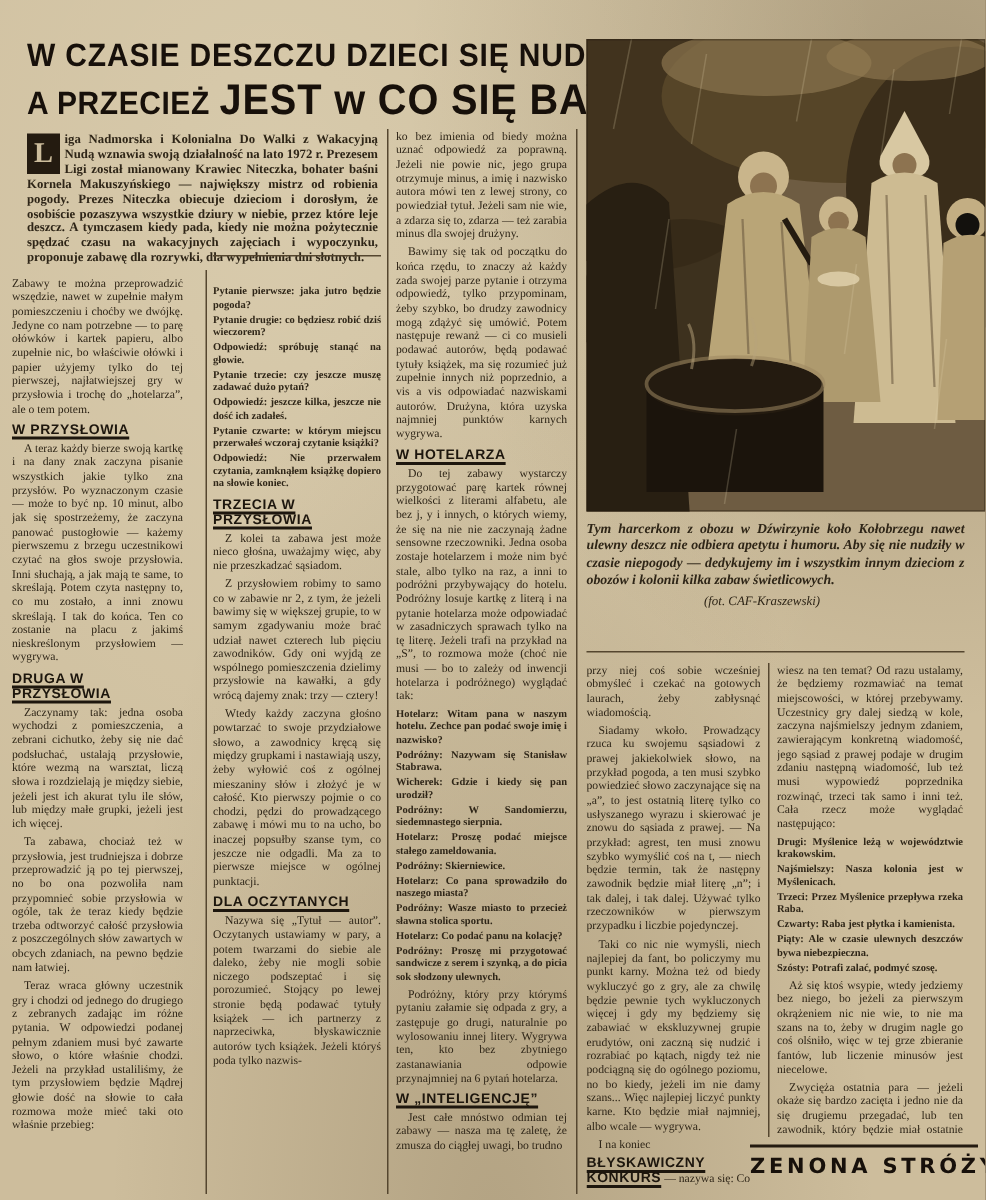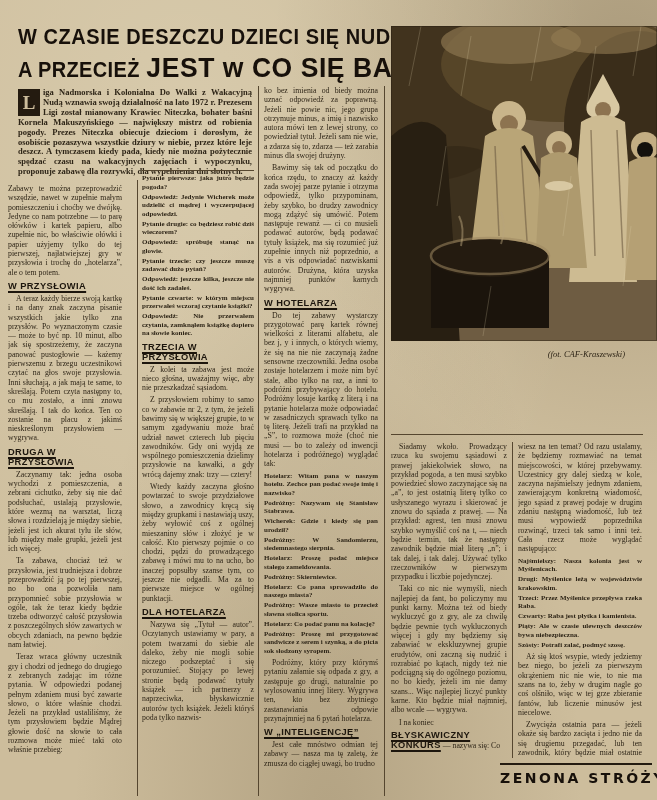--- a/index.html
+++ b/index.html
@@ -29,30 +29,30 @@
   .dropcap{float:left;width:22px;height:27px;background:#241b10;color:#cdbd9c;
     font:700 19px/27px "Liberation Serif",serif;text-align:center;margin:1px 3px 1px 0;}
 
   
   .col{overflow:hidden;}
   .col p{margin:0 0 3px;font-size:7.8px;line-height:9.3px;text-align:justify;}
   .col p.ind{text-indent:8px;}
   .sec{margin:4px 0 3px;font:700 9.3px "Liberation Sans",sans-serif;letter-spacing:.4px;
     color:#1d160d;text-decoration:underline;text-decoration-thickness:1.5px;text-underline-offset:2px;}
   .qa div{font-size:7px;line-height:8.5px;font-weight:700;text-align:justify;margin-bottom:1.5px;}
-  .qa.ruled{border-top:1px solid #55462f;padding-top:3px;}
+  .qa.ruled{border-top:1px solid #55462f;padding-top:19px;}
   .inlinehead{font:700 9.3px "Liberation Sans",sans-serif;letter-spacing:.4px;color:#1d160d;
     text-decoration:underline;text-decoration-thickness:1.5px;text-underline-offset:2px;}
 
   
   .photo{position:absolute;left:391px;top:26px;width:266px;height:315px;background:#6e5c42;}
   .photo svg{display:block;}
   .caption{position:absolute;left:391px;top:347px;width:252px;
     font-style:italic;font-weight:700;font-size:9.2px;line-height:11.4px;text-align:justify;}
-  .credit{font-style:italic;font-weight:400;text-align:right;padding-right:18px;margin-top:2px;font-size:8.6px;}
+  .credit{font-style:italic;font-weight:400;text-align:center;padding-right:18px;margin-top:2px;font-size:8.6px;}
 
   .signature{position:absolute;left:500px;top:763px;width:152px;color:#17100a;
     font:700 14px "DejaVu Sans",sans-serif;letter-spacing:2.5px;white-space:nowrap;
     border-top:2px solid #241b10;padding-top:5px;}
 </style>
 </head>
 <body>
 
 <div id="page">
 
@@ -78,52 +78,51 @@
     <p class="ind">A teraz każdy bierze swoją kartkę i na dany znak zaczyna pisanie wszystkich jakie tylko zna przysłów. Po wyznaczonym czasie — może to być np. 10 minut, albo jak się spostrzeżemy, że zaczyna panować pustogłowie — każemy pierwszemu z brzegu uczestnikowi czytać na głos swoje przysłowia. Inni słuchają, a jak mają te same, to skreślają. Potem czyta następny to, co mu zostało, a inni znowu skreślają. I tak do końca. Ten co zostanie na placu z jakimś nieskreślonym przysłowiem — wygrywa.</p>
     <div class="sec">DRUGA W PRZYSŁOWIA</div>
     <p class="ind">Zaczynamy tak: jedna osoba wychodzi z pomieszczenia, a zebrani cichutko, żeby się nie dać podsłuchać, ustalają przysłowie, które wezmą na warsztat, liczą słowa i rozdzielają je między siebie, jeżeli jest ich akurat tylu ile słów, lub między małe grupki, jeżeli jest ich więcej.</p>
     <p class="ind">Ta zabawa, chociaż też w przysłowia, jest trudniejsza i dobrze przeprowadzić ją po tej pierwszej, no bo ona pozwoliła nam przypomnieć sobie przysłowia w ogóle, tak że teraz kiedy będzie trzeba odtworzyć całość przysłowia z poszczególnych słów zawartych w obcych zdaniach, na pewno będzie nam łatwiej.</p>
     <p class="ind">Teraz wraca główny uczestnik gry i chodzi od jednego do drugiego z zebranych zadając im różne pytania. W odpowiedzi podanej pełnym zdaniem musi być zawarte słowo, o które właśnie chodzi. Jeżeli na przykład ustaliliśmy, że tym przysłowiem będzie Mądrej głowie dość na słowie to cała rozmowa może mieć taki oto właśnie przebieg:</p>
   </div>
 
   <div class="abs col" style="left:142px;top:170px;width:112px;height:626px;">
     <div class="qa ruled">
       <div>Pytanie pierwsze: jaka jutro będzie pogoda?</div>
-      <div>Odpowiedź: Jedynie Wicherek może udzielić ci mądrej i wyczerpującej odpowiedzi.</div>
       <div>Pytanie drugie: co będziesz robić dziś wieczorem?</div>
       <div>Odpowiedź: spróbuję stanąć na głowie.</div>
       <div>Pytanie trzecie: czy jeszcze muszę zadawać dużo pytań?</div>
       <div>Odpowiedź: jeszcze kilka, jeszcze nie dość ich zadałeś.</div>
       <div>Pytanie czwarte: w którym miejscu przerwałeś wczoraj czytanie książki?</div>
       <div>Odpowiedź: Nie przerwałem czytania, zamknąłem książkę dopiero na słowie koniec.</div>
     </div>
     <div class="sec">TRZECIA W PRZYSŁOWIA</div>
     <p class="ind">Z kolei ta zabawa jest może nieco głośna, uważajmy więc, aby nie przeszkadzać sąsiadom.</p>
     <p class="ind">Z przysłowiem robimy to samo co w zabawie nr 2, z tym, że jeżeli bawimy się w większej grupie, to w samym zgadywaniu może brać udział nawet czterech lub pięciu zawodników. Gdy oni wyjdą ze wspólnego pomieszczenia dzielimy przysłowie na kawałki, a gdy wrócą dajemy znak: trzy — cztery!</p>
     <p class="ind">Wtedy każdy zaczyna głośno powtarzać to swoje przydziałowe słowo, a zawodnicy kręcą się między grupkami i nastawiają uszy, żeby wyłowić coś z ogólnej mieszaniny słów i złożyć je w całość. Kto pierwszy pojmie o co chodzi, pędzi do prowadzącego zabawę i mówi mu to na ucho, bo inaczej popsułby szanse tym, co jeszcze nie odgadli. Ma za to pierwsze miejsce w ogólnej punktacji.</p>
-    <div class="sec">DLA HOTELARZA</div>
+    <div class="sec">DLA OCZYTANYCH</div>
     <p class="ind">Nazywa się „Tytuł — autor”. Oczytanych ustawiamy w pary, a potem twarzami do siebie ale daleko, żeby nie mogli sobie niczego podszeptać i się porozumieć. Stojący po lewej stronie będą podawać tytuły książek — ich partnerzy z naprzeciwka, błyskawicznie autorów tych książek. Jeżeli któryś poda tylko nazwis-</p>
   </div>
 
   <div class="abs col" style="left:264px;top:86px;width:114px;height:710px;">
     <p>ko bez imienia od biedy można uznać odpowiedź za poprawną. Jeżeli nie powie nic, jego grupa otrzymuje minus, a imię i nazwisko autora mówi ten z lewej strony, co powiedział tytuł. Jeżeli sam nie wie, a zdarza się to, zdarza — też zarabia minus dla swojej drużyny.</p>
     <p class="ind">Bawimy się tak od początku do końca rzędu, to znaczy aż każdy zada swojej parze pytanie i otrzyma odpowiedź, tylko przypominam, żeby szybko, bo drudzy zawodnicy mogą zdążyć się umówić. Potem następuje rewanż — ci co musieli podawać autorów, będą podawać tytuły książek, ma się rozumieć już zupełnie innych niż poprzednio, a vis a vis odpowiadać nazwiskami autorów. Drużyna, która uzyska najmniej punktów karnych wygrywa.</p>
     <div class="sec">W HOTELARZA</div>
     <p class="ind">Do tej zabawy wystarczy przygotować parę kartek równej wielkości z literami alfabetu, ale bez j, y i innych, o których wiemy, że się na nie nie zaczynają żadne sensowne rzeczowniki. Jedna osoba zostaje hotelarzem i może nim być stale, albo tylko na raz, a inni to podróżni przybywający do hotelu. Podróżny losuje kartkę z literą i na pytanie hotelarza może odpowiadać w zasadniczych sprawach tylko na tę literę. Jeżeli trafi na przykład na „S”, to rozmowa może (choć nie musi — bo to zależy od inwencji hotelarza i podróżnego) wyglądać tak:</p>
     <div class="qa">
       <div>Hotelarz: Witam pana w naszym hotelu. Zechce pan podać swoje imię i nazwisko?</div>
       <div>Podróżny: Nazywam się Stanisław Stabrawa.</div>
       <div>Wicherek: Gdzie i kiedy się pan urodził?</div>
       <div>Podróżny: W Sandomierzu, siedemnastego sierpnia.</div>
       <div>Hotelarz: Proszę podać miejsce stałego zameldowania.</div>
       <div>Podróżny: Skierniewice.</div>
       <div>Hotelarz: Co pana sprowadziło do naszego miasta?</div>
       <div>Podróżny: Wasze miasto to przecież sławna stolica sportu.</div>
       <div>Hotelarz: Co podać panu na kolację?</div>
-      <div>Podróżny: Proszę mi przygotować sandwicze z serem i szynką, a do picia sok słodzony syropem.</div>
+      <div>Podróżny: Proszę mi przygotować sandwicze z serem i szynką, a do picia sok słodzony ulewnych.</div>
     </div>
     <p class="ind" style="margin-top:3px;">Podróżny, który przy którymś pytaniu załamie się odpada z gry, a zastępuje go drugi, naturalnie po wylosowaniu innej litery. Wygrywa ten, kto bez zbytniego zastanawiania odpowie przynajmniej na 6 pytań hotelarza.</p>
     <div class="sec">W „INTELIGENCJĘ”</div>
     <p class="ind">Jest całe mnóstwo odmian tej zabawy — nasza ma tę zaletę, że zmusza do ciągłej uwagi, bo trudno</p>
   </div>
 
   <div class="photo">
     <svg width="266" height="315" viewBox="0 0 266 315">
       <rect width="266" height="315" fill="#6e5c42"></rect>
 
@@ -183,38 +182,40 @@
         <line x1="55" y1="120" x2="46" y2="180"></line>
         <line x1="180" y1="150" x2="172" y2="210"></line>
         <line x1="240" y1="200" x2="232" y2="260"></line>
         <line x1="100" y1="260" x2="92" y2="310"></line>
       </g>
       <rect width="266" height="315" fill="none" stroke="#241b10" stroke-width="2" opacity=".4"></rect>
     </svg>
   </div>
 
   <div class="caption">
+    <span>Tym harcerkom z obozu w Dźwirzynie koło Kołobrzegu nawet ulewny deszcz nie odbiera apetytu i humoru. Aby się nie nudziły w czasie niepogody — dedykujemy im i wszystkim innym dzieciom z obozów i kolonii kilka zabaw świetlicowych.</span>
     <div class="credit">(fot. CAF-Kraszewski)</div>
   </div>
 
   <div class="hline" style="left:391px;top:434px;width:252px;"></div>
   <div class="vrule" style="left:512px;top:442px;height:316px;"></div>
 
   <div class="abs col" style="left:391px;top:442px;width:116px;height:354px;">
+    <p>przy niej coś sobie wcześniej obmyśleć i czekać na gotowych laurach, żeby zabłysnąć wiadomością.</p>
     <p class="ind">Siadamy wkoło. Prowadzący rzuca ku swojemu sąsiadowi z prawej jakiekolwiek słowo, na przykład pogoda, a ten musi szybko powiedzieć słowo zaczynające się na „a”, to jest ostatnią literę tylko co usłyszanego wyrazu i skierować je znowu do sąsiada z prawej. — Na przykład: agrest, ten musi znowu szybko wymyślić coś na t, — niech będzie termin, tak że następny zawodnik będzie miał literę „n”; i tak dalej, i tak dalej. Używać tylko rzeczowników w pierwszym przypadku i liczbie pojedynczej.</p>
     <p class="ind">Taki co nic nie wymyśli, niech najlepiej da fant, bo policzymy mu punkt karny. Można też od biedy wykluczyć go z gry, ale za chwilę będzie pewnie tych wykluczonych więcej i gdy my będziemy się zabawiać w ekskluzywnej grupie erudytów, oni zaczną się nudzić i rozrabiać po kątach, nigdy też nie podciągną się do ogólnego poziomu, no bo kiedy, jeżeli im nie damy szans... Więc najlepiej liczyć punkty karne. Kto będzie miał najmniej, albo wcale — wygrywa.</p>
     <p class="ind">I na koniec</p>
     <p><span class="inlinehead">BŁYSKAWICZNY KONKURS</span> <span>— nazywa się: Co</span></p>
   </div>
 
   <div class="abs col" style="left:518px;top:442px;width:124px;height:316px;">
     <p>wiesz na ten temat? Od razu ustalamy, że będziemy rozmawiać na temat miejscowości, w której przebywamy. Uczestnicy gry dalej siedzą w kole, zaczyna najśmielszy jednym zdaniem, zawierającym konkretną wiadomość, jego sąsiad z prawej podaje w drugim zdaniu następną wiadomość, lub też musi wypowiedź poprzednika rozwinąć, trzeci tak samo i inni też. Cała rzecz może wyglądać następująco:</p>
     <div class="qa">
+      <div>Drugi: Myślenice leżą w województwie krakowskim.</div>
       <div>Najśmielszy: Nasza kolonia jest w Myślenicach.</div>
-      <div>Drugi: Myślenice leżą w województwie krakowskim.</div>
       <div>Trzeci: Przez Myślenice przepływa rzeka Raba.</div>
       <div>Czwarty: Raba jest płytka i kamienista.</div>
       <div>Piąty: Ale w czasie ulewnych deszczów bywa niebezpieczna.</div>
       <div>Szósty: Potrafi zalać, podmyć szosę.</div>
     </div>
     <p class="ind" style="margin-top:3px;font-family:Liberation Serif, serif;">Aż się ktoś wsypie, wtedy jedziemy bez niego, bo jeżeli za pierwszym okrążeniem nic nie wie, to nie ma szans na to, żeby w drugim nagle go coś olśniło, więc w tej grze zbieranie fantów, lub liczenie minusów jest niecelowe.</p>
     <p class="ind">Zwycięża ostatnia para — jeżeli okaże się bardzo zacięta i jedno nie da się drugiemu przegadać, lub ten zawodnik, który będzie miał ostatnie słowo. Brawo!</p>
   </div>
 
   <div class="signature">ZENONA STRÓŻYK</div>

